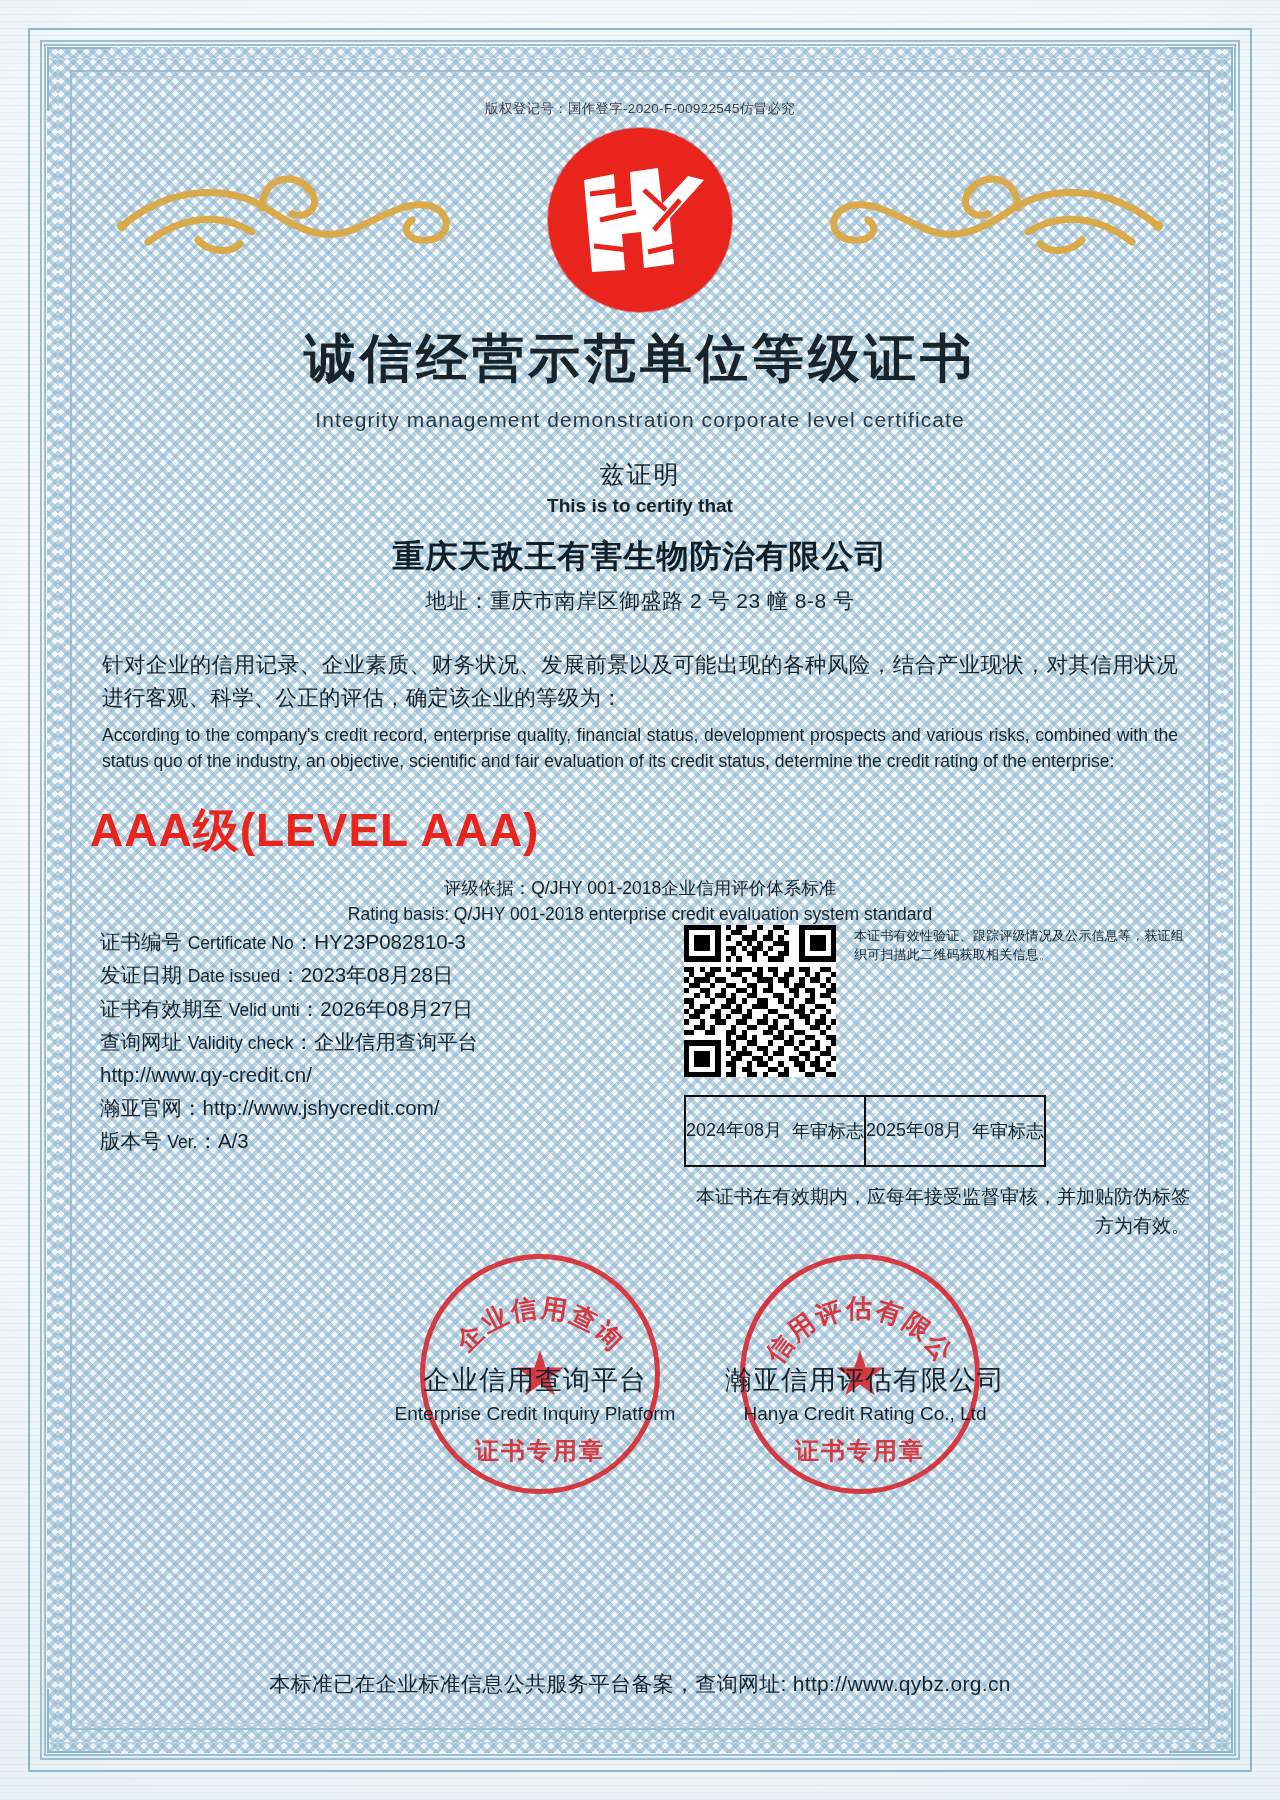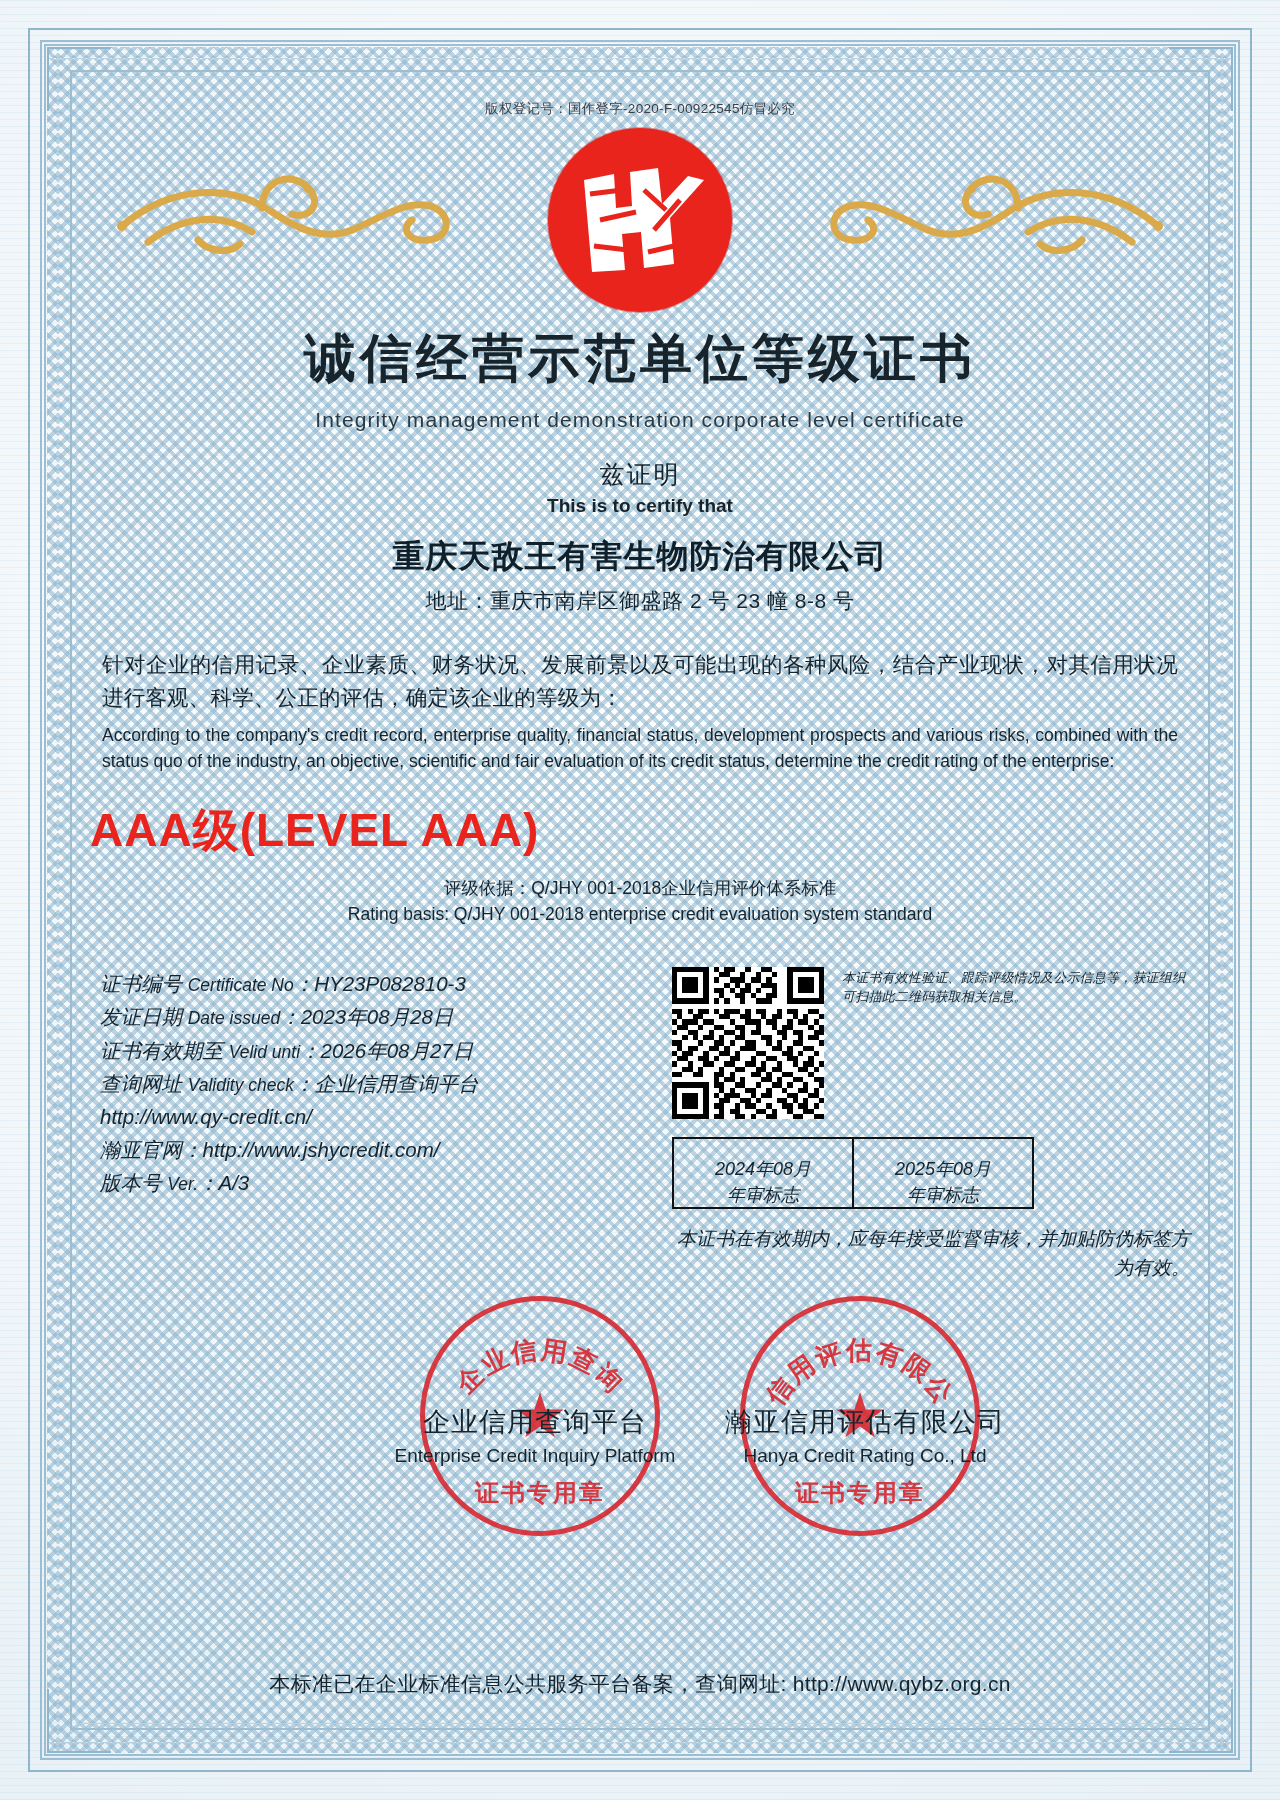--- a/index.html
+++ b/index.html
@@ -144,23 +144,21 @@
   .basis-cn{
     text-align:center;font-size:17.5px;color:#16242e;margin-top:14px;
   }
   .basis-en{
     text-align:center;font-size:17.5px;color:#16242e;margin-top:4px;
   }
 
   
   .details{
     display:flex;
-    margin-top:42px;
-    gap:12px;
-    font-style:italic;
+    gap:24px;
   }
   .details-left{
     width:560px;
     padding-left:10px;
   }
   .dl-line{
     font-size:20.5px;color:#16242e;line-height:1.62;white-space:nowrap;
   }
   .dl-line .lbl-en{font-size:17.5px;}
   .details-right{
@@ -174,21 +172,21 @@
   }
   .qr-note{
     font-size:13px;color:#16242e;line-height:1.45;letter-spacing:.2px;
     padding-top:2px;
   }
   .stamp-boxes{
     display:flex;margin-top:18px;
   }
   .stamp-box{
     width:178px;height:68px;border:2px solid #111;
-    display:flex;flex-direction:column;align-items:center;justify-content:flex-end;
+    display:flex;align-items:center;justify-content:space-between;
     font-size:18px;color:#16242e;
   }
   .stamp-box + .stamp-box{border-left:none;}
   .stamp-box .yr{margin-bottom:2px;}
   .valid-note{
     margin-top:16px;text-align:right;font-size:19px;color:#16242e;line-height:1.5;
   }
 
   
   .seals{

